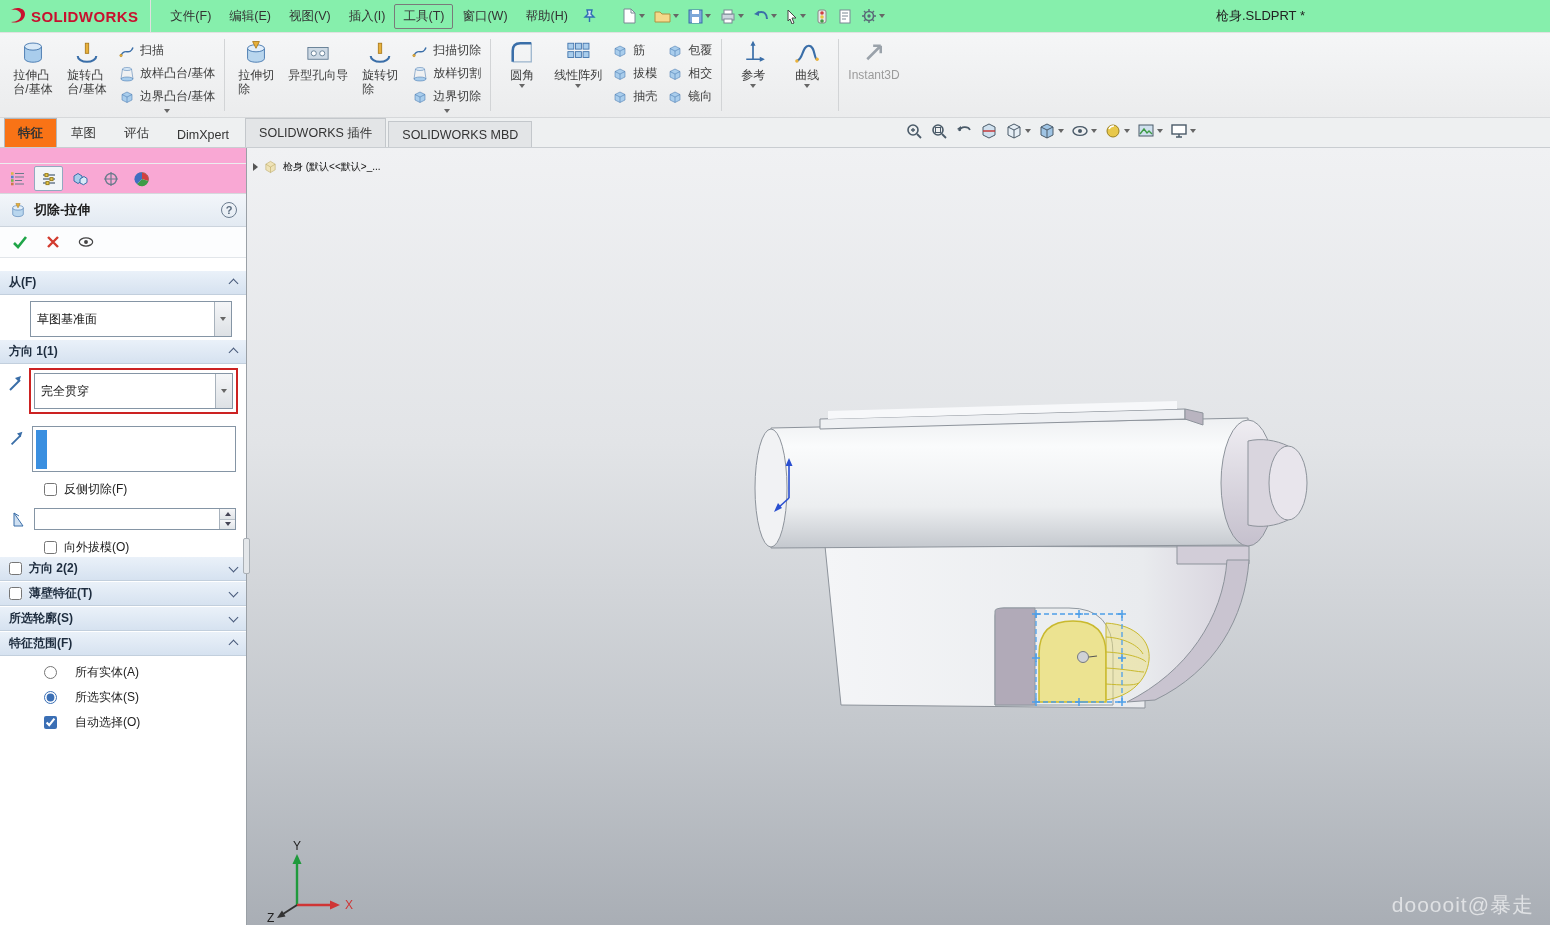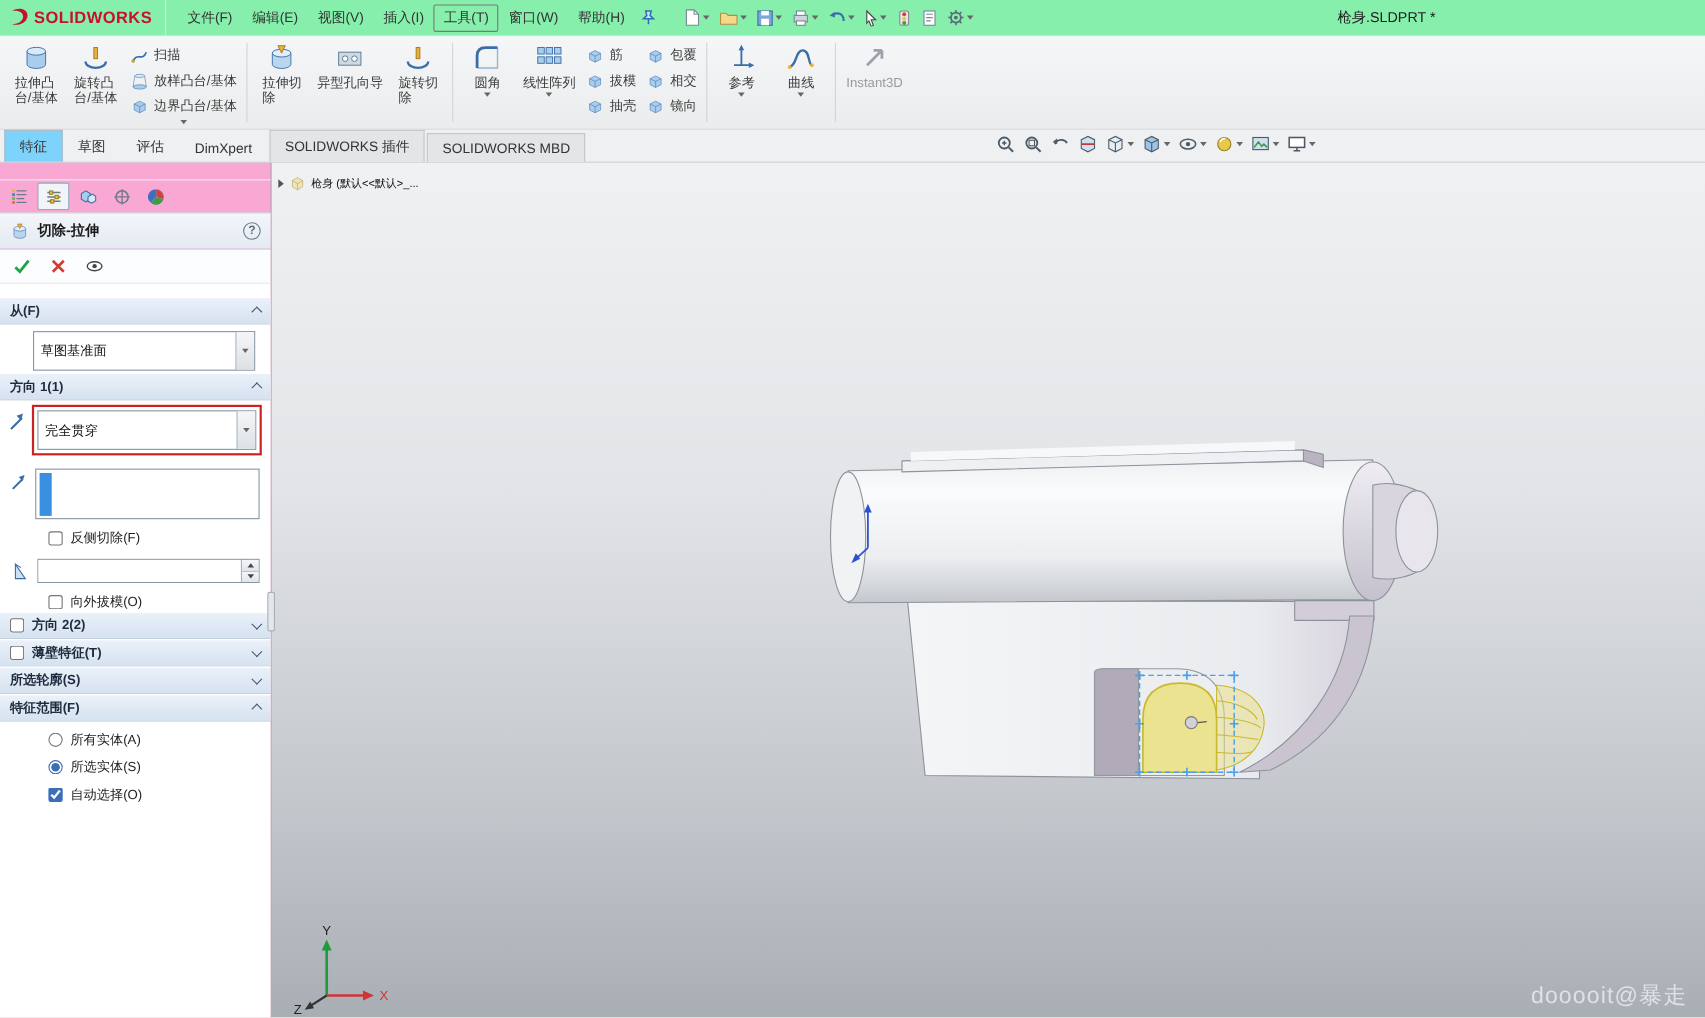--- a/index.html
+++ b/index.html
@@ -34,21 +34,21 @@
   .caret{width:0;height:0;border-left:3.5px solid transparent;border-right:3.5px solid transparent;border-top:4px solid #666;margin-top:2px}
   .stack{display:flex;flex-direction:column;padding-top:3px}
   .btn-small{display:flex;align-items:center;gap:5px;padding:1px 5px;height:23px;color:#3c3c3c;white-space:nowrap;border-radius:2px}
   .stack-caret{align-self:center;margin-top:1px}
   .icon32{width:30px;height:27px}
   .icon16{width:16px;height:16px;flex:0 0 16px}
 
   
   .tabrow{height:30px;flex:0 0 30px;background:#eef0f1;border-bottom:1px solid #c9cdd1;display:flex;align-items:flex-end;padding-left:4px;position:relative}
   .tab{padding:6px 13px 5px;font-size:12.5px;color:#333;border:1px solid transparent;border-bottom:none;white-space:nowrap}
-  .tab.active{background:#7dd3fc;border-color:#b2b8be;font-weight:normal}
+  .tab.active{background:#f97316;border-color:#b2b8be;font-weight:bold}
   .tab.boxed{background:#e3e5e7;border-color:#c3c7cb;margin-left:2px}
   .view-tools{position:absolute;left:905px;top:4px;display:flex;align-items:center;gap:7px}
   .vt-btn{display:flex;align-items:center;gap:2px}
   .vt-btn svg{width:18px;height:18px}
 
   
   .content{flex:1;display:flex;min-height:0}
   .left-panel{width:247px;flex:0 0 247px;background:#f9a8d4;border-right:1px solid #9aa0a6;position:relative;display:flex;flex-direction:column}
   .panel-top{height:16px;border-bottom:1px solid #eceeef}
   .pm-tabs{height:30px;display:flex;align-items:center;gap:2px;padding-left:3px;border-bottom:1px solid #d5d9dc}
@@ -81,21 +81,21 @@
   .chk-row input,.scope input{width:13px;height:13px;accent-color:#3b6fb5}
   .row-draft{display:flex;align-items:center;margin:10px 10px 0 8px}
   .row-draft .dir-ic{width:20px;height:20px}
   .num-input{flex:1;height:22px;border:1px solid #8595a5;margin-left:6px;display:flex;background:#fff}
   .num-input input{flex:1;border:none;outline:none;font:inherit;padding:0 4px;min-width:0}
   .spin{width:16px;border-left:1px solid #a8b2bc;display:flex;flex-direction:column}
   .spin-btn{flex:1;display:flex;align-items:center;justify-content:center;background:linear-gradient(#f5f6f8,#e0e4e8)}
   .spin-btn:first-child{border-bottom:1px solid #b8c0c8}
   .tri-up{width:0;height:0;border-left:3px solid transparent;border-right:3px solid transparent;border-bottom:4px solid #445}
   .tri-dn{width:0;height:0;border-left:3px solid transparent;border-right:3px solid transparent;border-top:4px solid #445}
-  .scope{display:flex;align-items:center;gap:7px;margin:8px 0 0 44px;font-size:12px}
+  .scope{display:flex;align-items:center;gap:18px;margin:8px 0 0 44px;font-size:12px}
   .panel-grip{position:absolute;right:-4px;top:390px;width:7px;height:36px;background:#e4e7ea;border:1px solid #aab0b6;border-radius:2px;z-index:5}
 
   
   .viewport{flex:1;position:relative;background:linear-gradient(180deg,#f0f1f3 0%,#e2e4e7 38%,#c3c7cc 75%,#a9aeb5 100%);overflow:hidden}
   .model-svg{position:absolute;inset:0;width:100%;height:100%}
   .tree-flyout{position:absolute;left:6px;top:11px;display:flex;align-items:center;gap:5px;font-size:10px;color:#111}
   .tri-right{width:0;height:0;border-left:5px solid #555;border-top:4px solid transparent;border-bottom:4px solid transparent}
   .tree-flyout svg{width:15px;height:15px}
   .watermark{position:absolute;right:16px;bottom:6px;font-size:21px;color:rgba(255,255,255,.62);letter-spacing:1px}
 </style>
@@ -313,20 +313,41 @@
           </svg>
           <span class="lbl">异型孔向导</span>
         </div>
       <div class="btn-large">
           <svg class="icon32">
             <use href="#sym-revolve"></use>
           </svg>
           <span class="lbl">旋转切
 除</span>
         </div>
+      <div class="stack">
+        <div class="btn-small">
+            <svg class="icon16">
+              <use href="#sym-sweep"></use>
+            </svg>
+            <span>扫描切除</span>
+          </div>
+        <div class="btn-small">
+            <svg class="icon16">
+              <use href="#sym-loft"></use>
+            </svg>
+            <span>放样切割</span>
+          </div>
+        <div class="btn-small">
+            <svg class="icon16">
+              <use href="#sym-cube"></use>
+            </svg>
+            <span>边界切除</span>
+          </div>
+        <span class="caret stack-caret"></span>
+      </div>
     </div>
     <div class="rib-sep"></div>
     <div class="rib-group">
       <div class="btn-large">
           <svg class="icon32">
             <use href="#sym-fillet"></use>
           </svg>
           <span class="lbl">圆角</span>
           <span class="caret"></span>
         </div>

